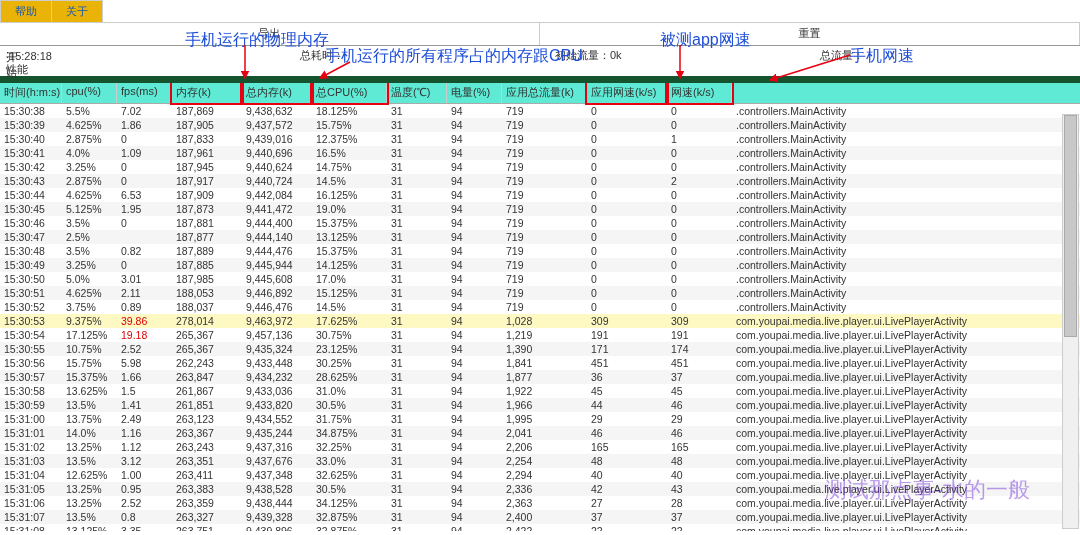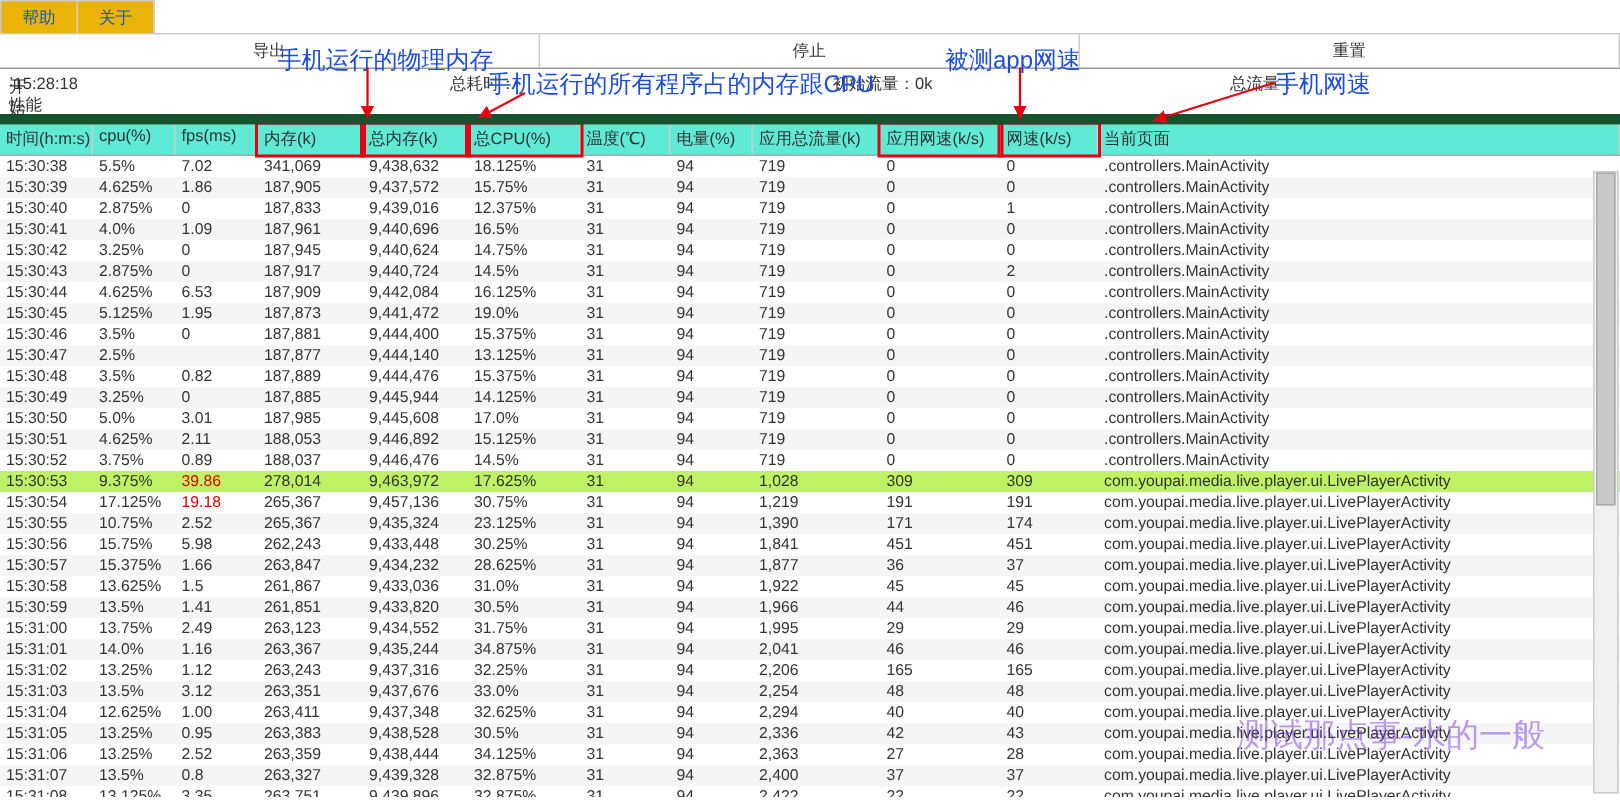--- a/index.html
+++ b/index.html
@@ -11,52 +11,51 @@
   .info span{position:absolute;top:2px}
   .annot{position:absolute;color:#1d4ed8;font-size:16px;pointer-events:none;z-index:5}
   .arrow{position:absolute;pointer-events:none;z-index:5}
   .tbl-head{display:flex;border-bottom:1px solid #aaa;height:20px;background:#5eead4;font-size:11px}
   .tbl-head div{border-right:1px solid #ccc;padding:2px 4px;box-sizing:border-box;overflow:hidden;white-space:nowrap}
   .redbox{outline:2px solid #e60012}
   .rows{overflow:auto;height:427px}
   .row{display:flex;height:14px;font-size:10.5px;line-height:14px}
   .row:nth-child(even){background:#f5f5f5}
   .row div{padding:0 4px;box-sizing:border-box;overflow:hidden;white-space:nowrap}
-  .row.sel{background:#bef264}
+  .row.sel{background:#fef9c3}
   .c0{width:62px}.c1{width:55px}.c2{width:55px}.c3{width:70px}.c4{width:70px}.c5{width:75px}.c6{width:60px}.c7{width:55px}.c8{width:85px}.c9{width:80px}.c10{width:65px}.c11{width:348px}
   .red{color:#d00}
   .scrollbar{position:absolute;right:1px;top:114px;bottom:6px;width:15px;background:#f0f0f0;border:1px solid #ccc}
   .thumb{position:absolute;left:1px;right:1px;top:0;height:220px;background:#c8c8c8;border:1px solid #aaa}
   .watermark{position:absolute;right:50px;bottom:30px;font-size:22px;color:#6d28d9;opacity:.45;z-index:4}
 </style>
 </head>
 <body>
 
 <div class="tabs">
   <div class="tab">帮助</div>
   <div class="tab">关于</div>
 </div>
 
 <div class="toolbar">
   <div class="tool">导出</div>
-  <div class="tool">停止</div>
   <div class="tool">重置</div>
 </div>
 
 <div class="info">
   <span style="left:6px"><span>开始</span> : <span>15:28:18</span></span>
   <span style="left:6px;top:16px">性能</span>
   <span style="left:300px">总耗时：</span>
   <span style="left:555px">初始流量：0k</span>
   <span style="left:820px">总流量：</span>
 </div>
 
 <div class="annot" style="left:185px;top:30px">手机运行的物理内存</div>
 <div class="annot" style="left:325px;top:46px">手机运行的所有程序占的内存跟CPU</div>
-<div class="annot" style="left:630px;top:30px">被测app网速</div>
+<div class="annot" style="left:660px;top:30px">被测app网速</div>
 <div class="annot" style="left:850px;top:46px">手机网速</div>
 <svg class="arrow" style="left:0;top:0" width="1080" height="100">
   <defs>
       <marker id="ah" markerWidth="6" markerHeight="6" refX="5" refY="3" orient="auto">
         <path d="M0,0 L6,3 L0,6 Z" fill="#e60012"></path>
       </marker>
     </defs>
   <line x1="245" y1="45" x2="245" y2="78" stroke="#e60012" stroke-width="1.5" marker-end="url(#ah)"></line>
   <line x1="350" y1="62" x2="320" y2="78" stroke="#e60012" stroke-width="1.5" marker-end="url(#ah)"></line>
   <line x1="680" y1="45" x2="680" y2="78" stroke="#e60012" stroke-width="1.5" marker-end="url(#ah)"></line>
@@ -68,29 +67,28 @@
   <div class="c1">cpu(%)</div>
   <div class="c2">fps(ms)</div>
   <div class="c3 redbox">内存(k)</div>
   <div class="c4 redbox">总内存(k)</div>
   <div class="c5 redbox">总CPU(%)</div>
   <div class="c6">温度(℃)</div>
   <div class="c7">电量(%)</div>
   <div class="c8">应用总流量(k)</div>
   <div class="c9 redbox">应用网速(k/s)</div>
   <div class="c10 redbox">网速(k/s)</div>
-  <div class="c11">当前页面</div>
 </div>
 
 <div class="rows" id="rows">
     <div class="row">
       <div class="c0">15:30:38</div>
       <div class="c1">5.5%</div>
       <div class="c2">7.02</div>
-      <div class="c3">341,069</div>
+      <div class="c3">187,869</div>
       <div class="c4">9,438,632</div>
       <div class="c5">18.125%</div>
       <div class="c6">31</div>
       <div class="c7">94</div>
       <div class="c8">719</div>
       <div class="c9">0</div>
       <div class="c10">0</div>
       <div class="c11">.controllers.MainActivity</div>
     </div>
     <div class="row">

